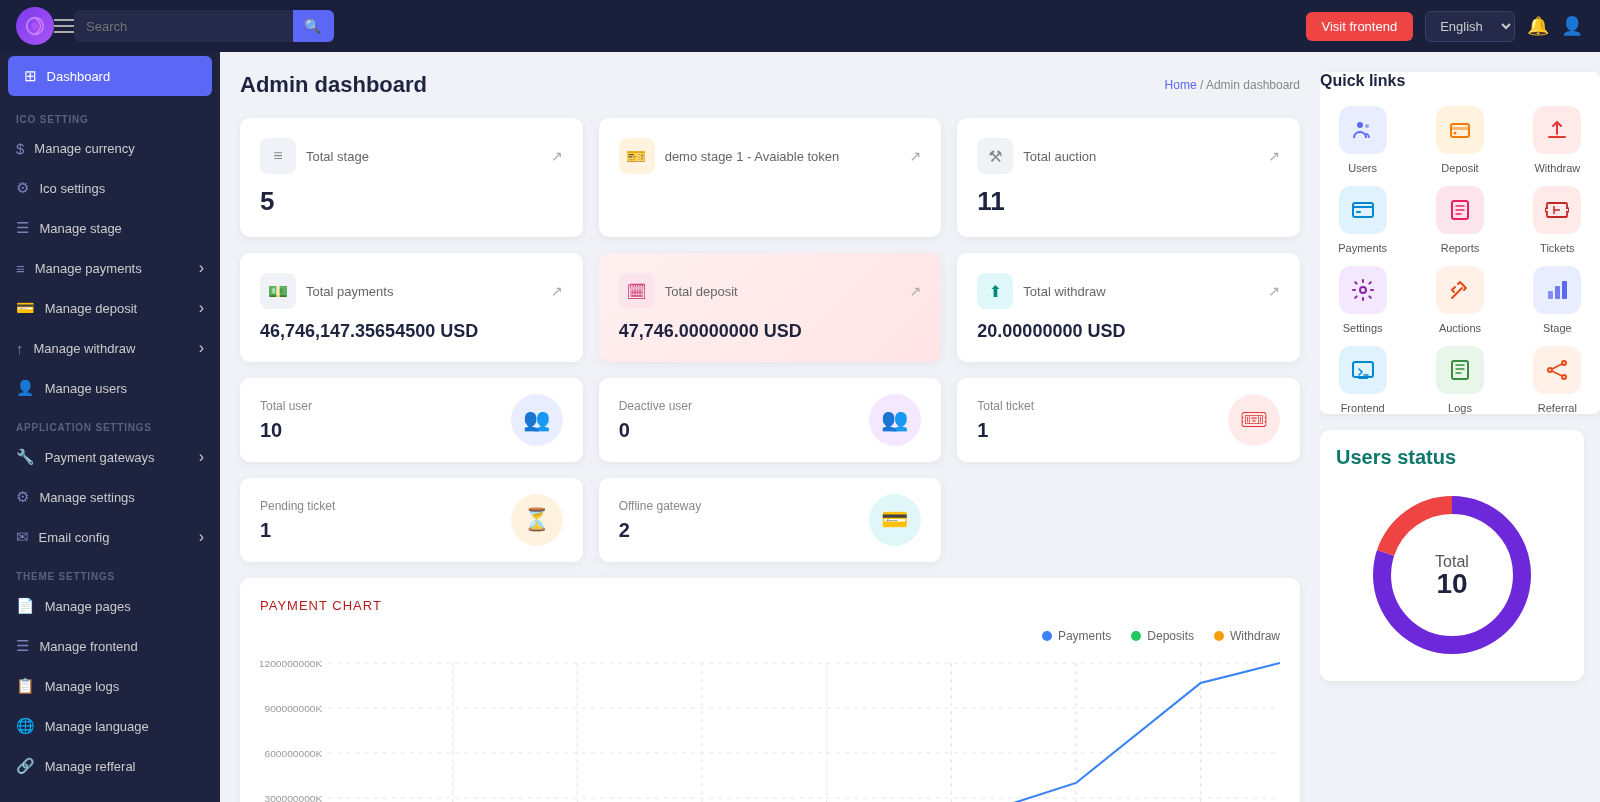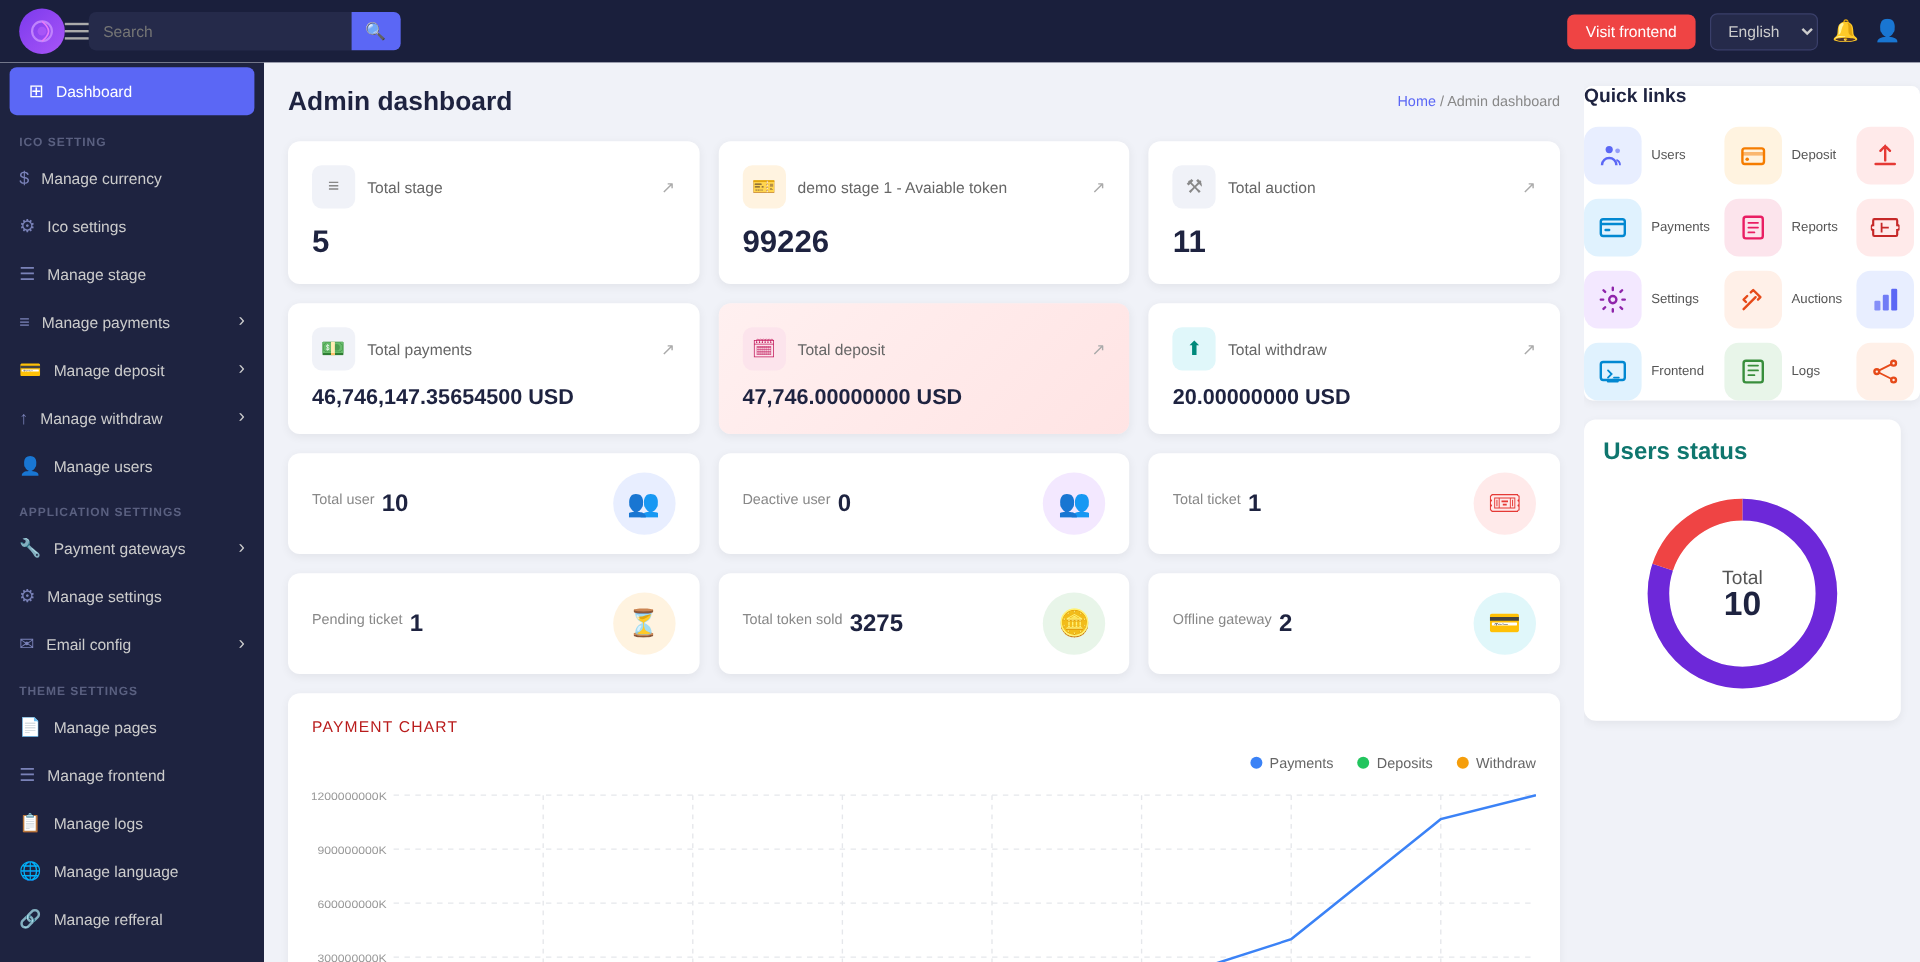--- a/index.html
+++ b/index.html
@@ -107,21 +107,21 @@
     .stat-value { font-size: 26px; font-weight: 700; color: #1e2340; }
     .stat-value.small { font-size: 18px; }
 
     
     .mini-grid { display: grid; grid-template-columns: repeat(3, 1fr); gap: 16px; margin-bottom: 16px; }
     .mini-card {
       background: white; border-radius: 10px; padding: 16px 20px;
       box-shadow: 0 2px 8px rgba(0,0,0,0.06);
       display: flex; align-items: center; justify-content: space-between;
     }
-    .mini-left { display: flex; gap: 6px; }
+    .mini-left { display: flex; flex-direction: column; gap: 6px; }
     .mini-label { font-size: 12px; color: #888; }
     .mini-value { font-size: 20px; font-weight: 700; color: #1e2340; }
     .mini-icon-box {
       width: 52px; height: 52px; border-radius: 50%;
       display: flex; align-items: center; justify-content: center; font-size: 22px;
     }
     .mini-icon-box.blue { background: #e8eeff; color: #5b67f5; }
     .mini-icon-box.purple { background: #f3e8ff; color: #9c27b0; }
     .mini-icon-box.red { background: #ffeaea; color: #e53935; }
     .mini-icon-box.orange { background: #fff3e0; color: #f57c00; }
@@ -131,21 +131,21 @@
     .chart-title { font-size: 13px; font-weight: 400; color: #b91c1c; letter-spacing: 1px; margin-bottom: 16px; }
     .chart-legend { display: flex; gap: 20px; justify-content: flex-end; margin-bottom: 10px; }
     .legend-item { display: flex; align-items: center; gap: 6px; font-size: 12px; color: #666; }
     .legend-dot { width: 10px; height: 10px; border-radius: 50%; }
 
     
     .quick-panel { width: 280px; background: white; border-radius: 7px; padding: 0; box-shadow: 0 2px 8px rgba(0,0,0,0.06); }
     .quick-title { font-size: 16px; font-weight: 700; color: #1e2340; margin-bottom: 16px; }
     .quick-grid { display: grid; grid-template-columns: repeat(3, 1fr); gap: 12px; }
     .quick-item {
-      display: flex; flex-direction: row; align-items: center; gap: 8px;
+      display: flex; flex-direction: column; align-items: center; gap: 8px;
       cursor: pointer;
     }
     .quick-icon-box {
       width: 48px; height: 48px; border-radius: 12px;
       display: flex; align-items: center; justify-content: center; font-size: 20px;
     }
     .qi-blue { background: #e8eeff; color: #5b67f5; }
     .qi-orange { background: #fff3e0; color: #f57c00; }
     .qi-red { background: #ffeaea; color: #e53935; }
     .qi-teal { background: #e0f2fe; color: #0288d1; }
@@ -303,21 +303,20 @@
           </div>
           <div class="stat-value">5</div>
         </div>
 
         <div class="stat-card">
           <div class="stat-card-header">
             <div class="stat-icon orange">🎫</div>
             <span class="stat-label">demo stage 1 - Avaiable token</span>
             <span class="stat-arrow">↗</span>
           </div>
-          <div class="stat-value">99226</div>
         </div>
 
         <div class="stat-card">
           <div class="stat-card-header">
             <div class="stat-icon gray">⚒</div>
             <span class="stat-label">Total auction</span>
             <span class="stat-arrow">↗</span>
           </div>
           <div class="stat-value">11</div>
         </div>
@@ -373,27 +372,20 @@
             <span class="mini-value">1</span>
           </div>
           <div class="mini-icon-box red">🎟</div>
         </div>
         <div class="mini-card">
           <div class="mini-left">
             <span class="mini-label">Pending ticket</span>
             <span class="mini-value">1</span>
           </div>
           <div class="mini-icon-box orange">⏳</div>
-        </div>
-        <div class="mini-card">
-          <div class="mini-left">
-            <span class="mini-label">Total token sold</span>
-            <span class="mini-value">3275</span>
-          </div>
-          <div class="mini-icon-box green">🪙</div>
         </div>
         <div class="mini-card">
           <div class="mini-left">
             <span class="mini-label">Offline gateway</span>
             <span class="mini-value">2</span>
           </div>
           <div class="mini-icon-box teal">💳</div>
         </div>
       </div>
 

